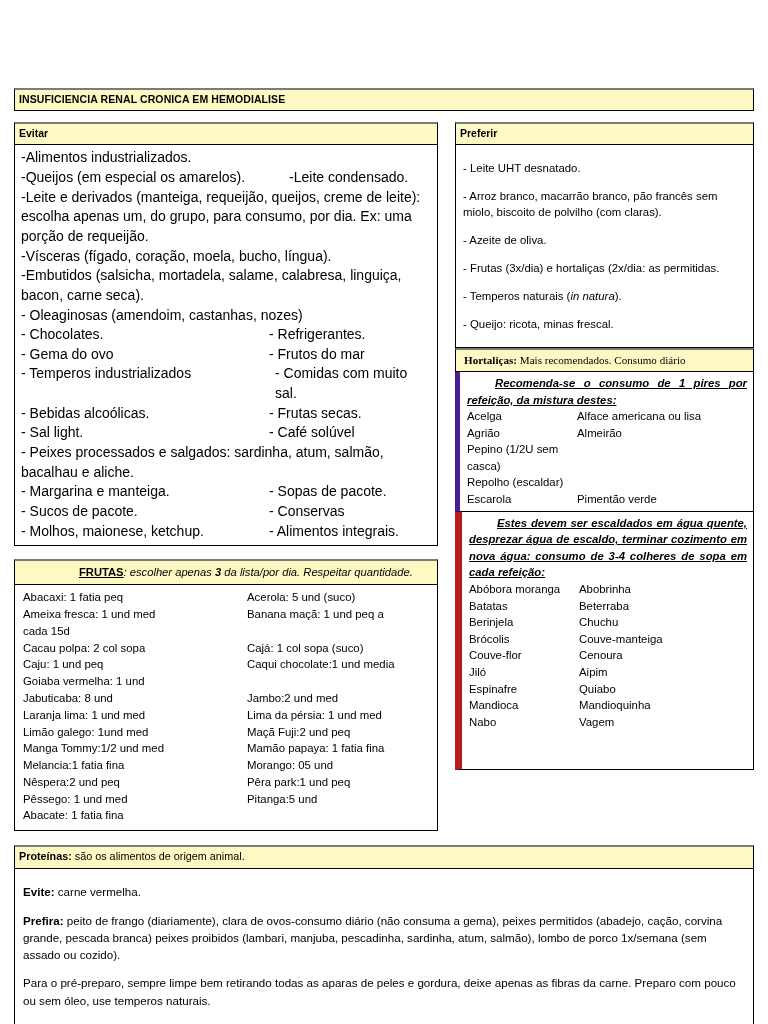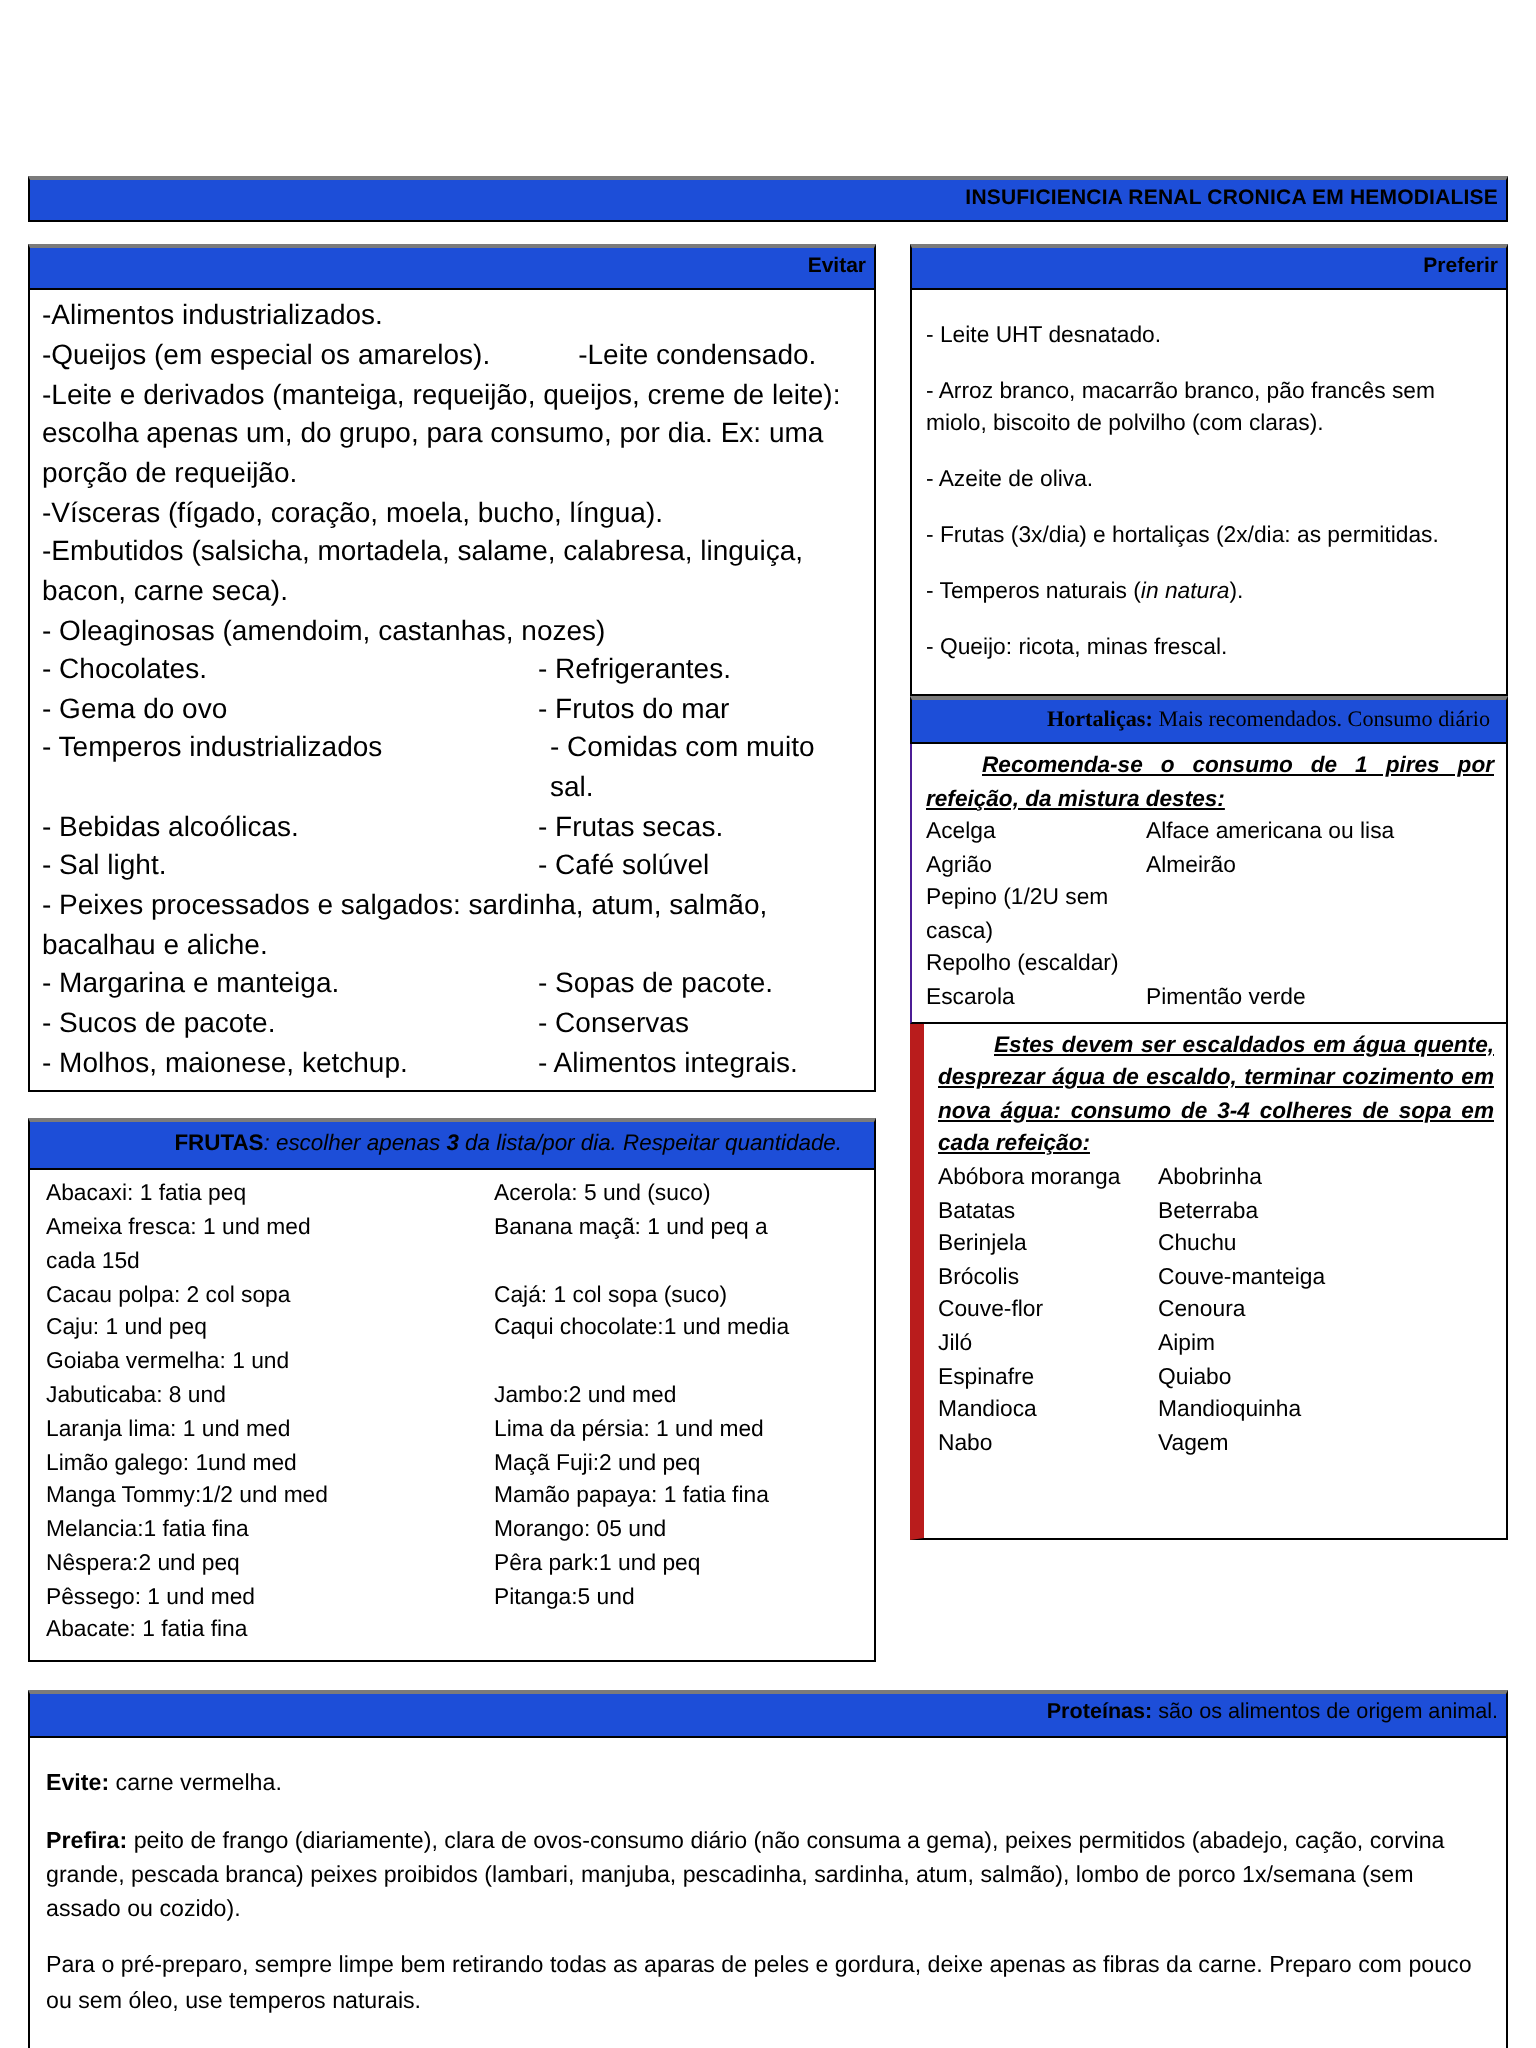--- a/index.html
+++ b/index.html
@@ -15,25 +15,25 @@
     -webkit-font-smoothing: antialiased;
   }
   .page {
     position: relative;
     width: 768px;
     height: 1024px;
     box-sizing: border-box;
     padding: 88px 14px 0 14px;
   }
   .bar {
-    background: #1d4ed8;
+    background: #fef9c3;
     border: 1px solid #000;
     border-top: 2px solid #7b7b7b;
     box-sizing: border-box;
-    text-align: right;
+    text-align: left;
     font-weight: bold;
     font-size: 10.5px;
     line-height: 1.25;
     padding: 3px 4px 4px;
   }
 
   
   .doc-title {
     width: 740px;
     letter-spacing: .1px;
@@ -76,20 +76,21 @@
   .frutas-wrap { margin-top: 13px; }
   .frutas-head {
     font-weight: normal;
     font-style: italic;
     font-size: 11.2px;
     padding: 4px 16px 5px;
   }
   .frutas-head b {
     font-style: normal;
     font-weight: bold;
+    text-decoration: underline;
     padding-left: 48px;
   }
   .frutas-head i.n { font-style: italic; font-weight: bold; }
   .frutas-body {
     border: 1px solid #000;
     border-top: none;
     box-sizing: border-box;
     padding: 4px 6px 6px 8px;
     font-size: 11.4px;
     line-height: 1.47;
@@ -112,21 +113,21 @@
   .hort-head {
     font-size: 11.1px;
     padding: 3px 8px 4px;
     line-height: 1.3;
     border-top: 2px solid #7b7b7b;
     font-family: Liberation Serif, serif;
   }
   .hort-head span.lab { font-weight: bold; }
   .hort-head span.txt { font-weight: normal; }
   .hort-body {
-    border-left: 1px solid #4c1d95;
+    border-left: 5px solid #4c1d95;
     border-right: 1px solid #000;
     border-bottom: 1px solid #000;
     box-sizing: border-box;
     padding: 3px 6px 3px 7px;
     font-size: 11.4px;
     line-height: 1.45;
   }
   .note {
     font-style: italic;
     font-weight: bold;

